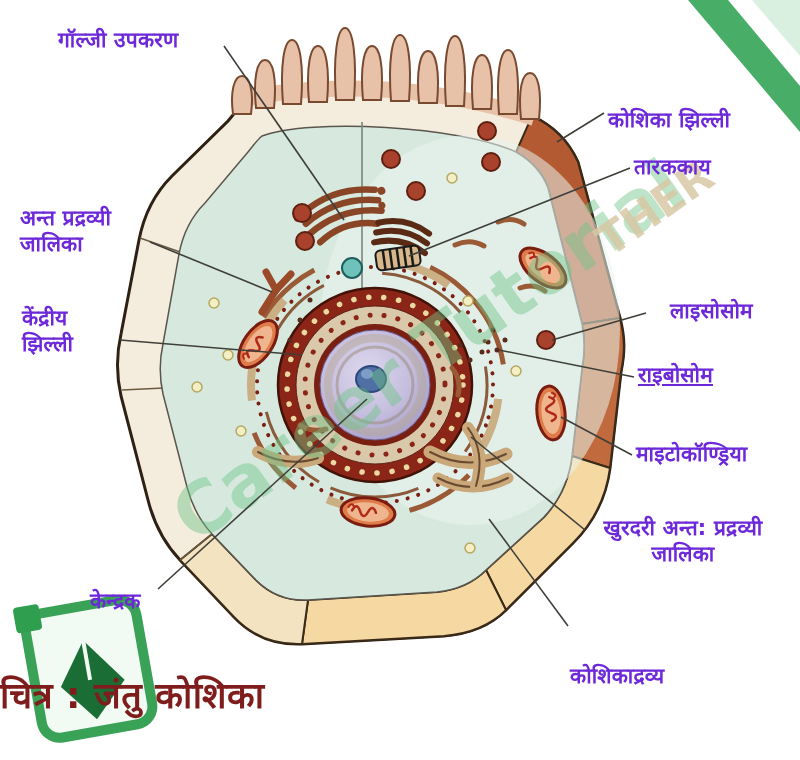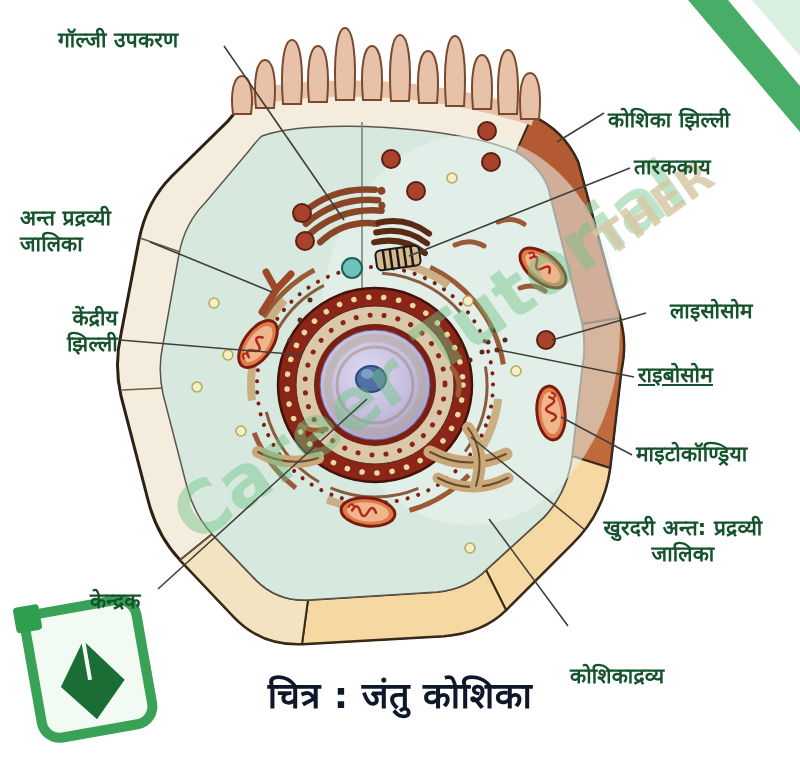--- a/index.html
+++ b/index.html
@@ -2,26 +2,26 @@
 <html><head>
 <meta charset="utf-8">
 <style>
   html,body{margin:0;padding:0;background:#ffffff;}
   .canvas{
     position:relative;width:800px;height:760px;background:#ffffff;overflow:hidden;
     font-family:"DejaVu Sans","Liberation Sans",sans-serif;
   }
   .canvas svg{position:absolute;left:0;top:0;}
   .label{
-    position:absolute;color:#14532d;font-size:21px;line-height:1.22;
+    position:absolute;color:#6d28d9;font-size:21px;line-height:1.22;
     font-weight:600;white-space:pre-line;letter-spacing:0.2px;
   }
   .title{
-    position:absolute;left:0;right:0;top:670px;text-align:center;
-    font-size:36px;font-weight:700;color:#0f172a;letter-spacing:0.5px;
+    position:absolute;left:0;right:0;top:670px;
+    font-size:36px;font-weight:700;color:#7f1d1d;letter-spacing:0.5px;
   }
 </style>
 </head>
 <body>
 
 <div class="canvas">
 
   <svg width="800" height="760" viewBox="0 0 800 760">
     <defs>
       <radialGradient id="nucGrad" cx="42%" cy="38%" r="70%">
@@ -231,21 +231,21 @@
       <line x1="568" y1="626" x2="489" y2="519"></line>
       <line x1="158" y1="589" x2="367" y2="399"></line>
     </g>
   </svg>
 
   <div class="label" style="left:58px;top:28px;">गॉल्जी  उपकरण</div>
   <div class="label" style="left:608px;top:108px;">कोशिका झिल्ली</div>
   <div class="label" style="left:634px;top:155px;">तारककाय</div>
   <div class="label" style="left:20px;top:206px;width:128px;text-align:left;">अन्त प्रद्रव्यी
 जालिका</div>
-  <div class="label" style="left:22px;top:306px;width:96px;text-align:right;">केंद्रीय
+  <div class="label" style="left:22px;top:306px;width:96px;text-align:left;">केंद्रीय
 झिल्ली</div>
   <div class="label" style="left:670px;top:299px;">लाइसोसोम</div>
   <div class="label" style="left:638px;top:363px;text-decoration:underline;">राइबोसोम</div>
   <div class="label" style="left:636px;top:442px;">माइटोकॉण्ड्रिया</div>
   <div class="label" style="left:578px;top:516px;width:210px;text-align:center;">खुरदरी अन्त: प्रद्रव्यी
 जालिका</div>
   <div class="label" style="left:570px;top:616px;margin-top:48px;">कोशिकाद्रव्य</div>
   <div class="label" style="left:90px;top:589px;">केन्द्रक</div>
 
   <div class="title">चित्र : जंतु कोशिका</div>

